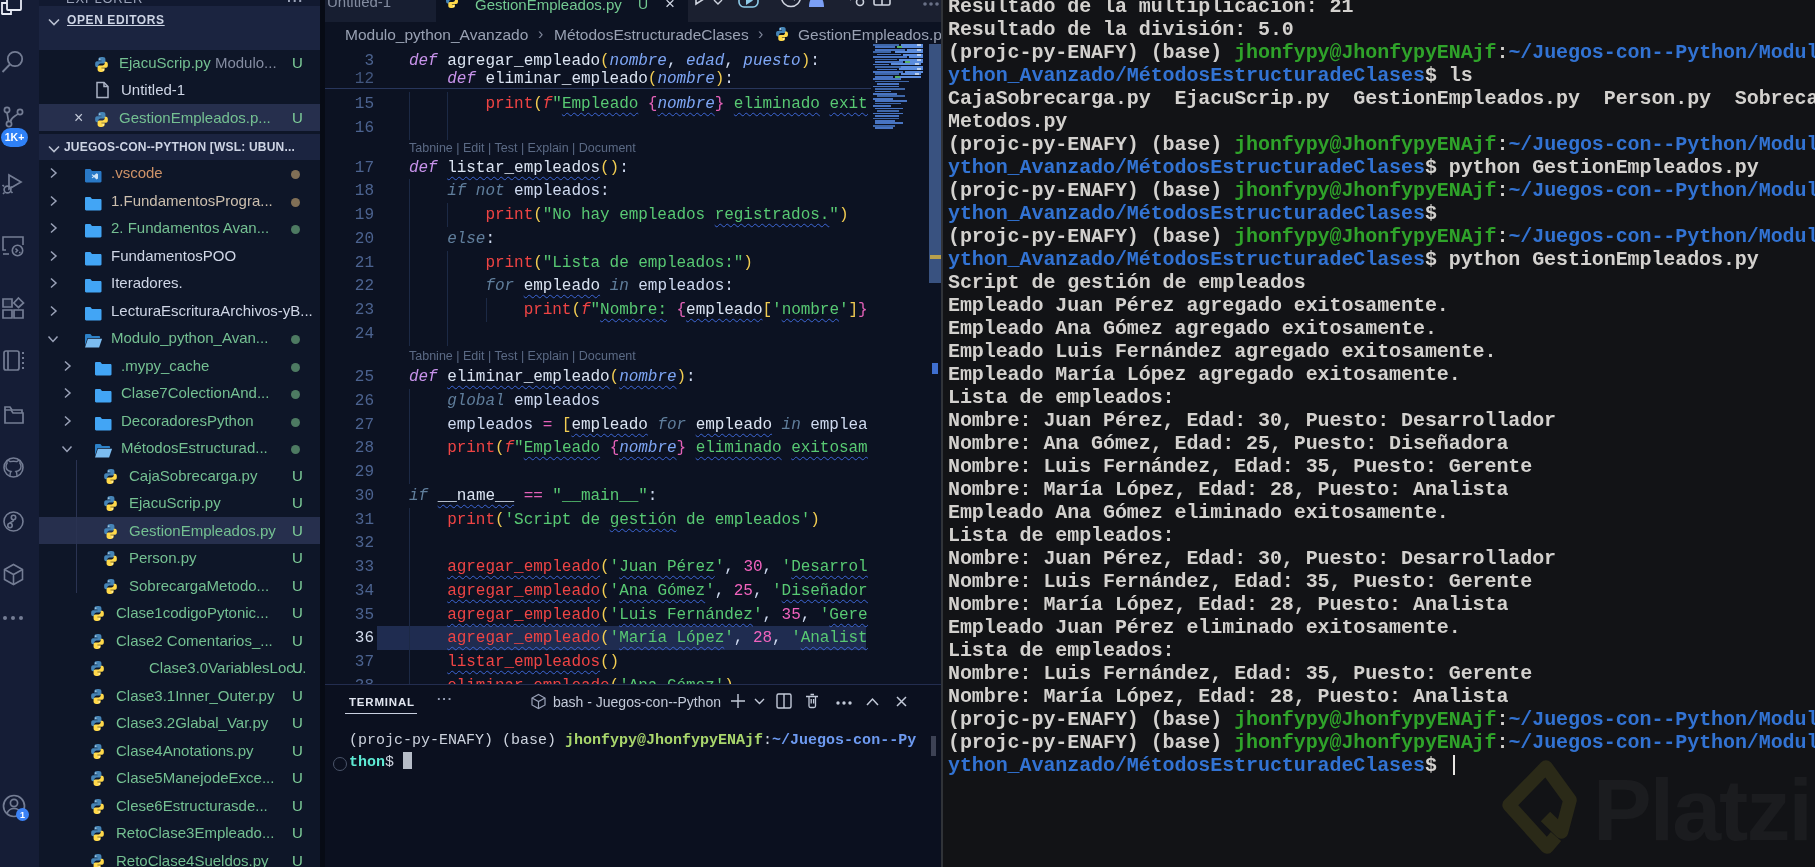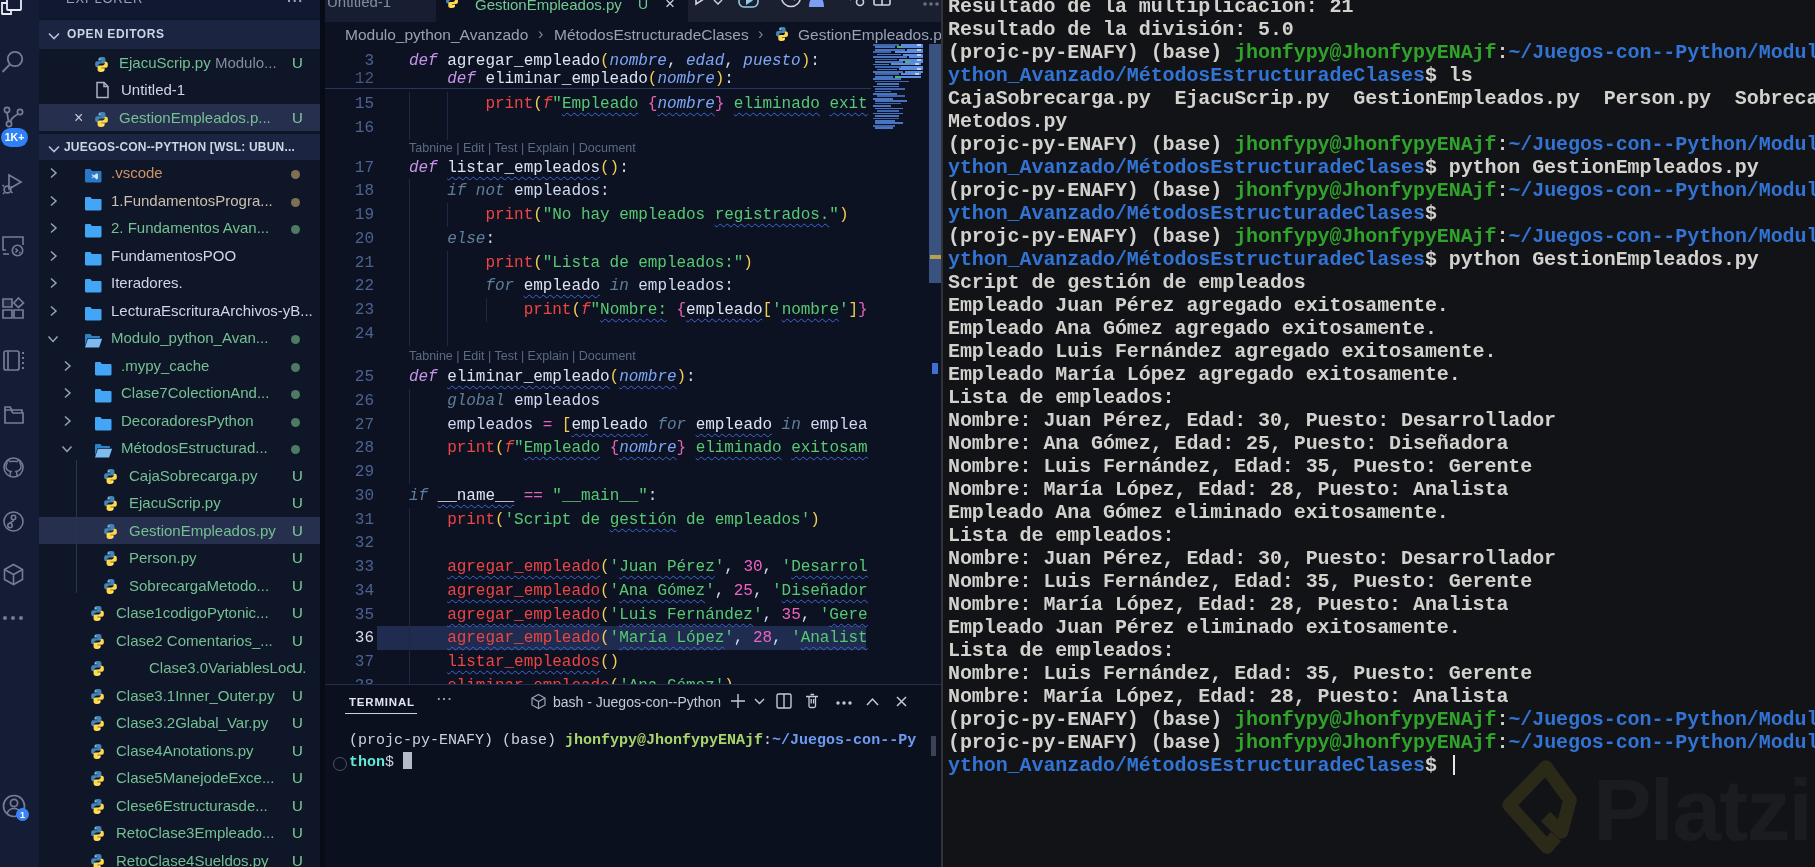--- a/index.html
+++ b/index.html
@@ -167,21 +167,21 @@
           <circle cx="21.5" cy="22.5" r="6.5" fill="#3b82f6"></circle>
           <text x="21.5" y="26" font-size="9" font-weight="bold" fill="#fff" text-anchor="middle" font-family="Liberation Sans">1</text>
         </svg>
     </div>
     <div class="abs" style="left:1px;top:128px;width:27px;height:19px;border-radius:10px;background:#2f81f7;color:#fff;font-size:10.5px;font-weight:bold;text-align:center;line-height:19px;">1K+</div>
   </div>
   <div class="abs" id="sbar">
     <div class="abs" style="left:0;top:0;width:281px;height:18px;background:#111930;"></div>
     <div class="abs" style="left:27px;top:-9px;height:16px;font-size:13px;letter-spacing:.8px;color:#9aa2b8;">EXPLORER</div>
     <div class="abs" style="left:248px;top:-7px;color:#9aa2b8;font-size:14px;letter-spacing:1px;font-weight:bold;">···</div>
-    <div class="shead" style="top:20px;height:29px;line-height:29px;">
+    <div class="shead" style="top:6px;height:44px;line-height:29px;text-decoration:underline;">
       <svg class="chev" style="left:8px;top:9px" viewBox="0 0 14 14">
           <path d="M2 4.5 L7 9.5 L12 4.5" fill="none" stroke="#b9c0d0" stroke-width="1.6"></path>
         </svg>
       <span style="margin-left:28px">OPEN EDITORS</span>
     </div>
     <div class="srow" style="top:48.5px"><span class="pyicon" style="left:54px"><svg width="17" height="17" viewBox="0 0 16 16">
             <path fill="#4584b6" d="M7.9 1C6.2 1 5 1.8 5 3v1.4h3.1v.5H3.8C2.5 4.9 2 6.1 2 7.7s.5 2.8 1.8 2.8H5V9.1C5 7.9 6 7 7.1 7h3C11 7 11.7 6.2 11.7 5.2V3c0-1.2-1-2-2.4-2z"></path>
             <circle cx="6.4" cy="2.9" r=".65" fill="#fff"></circle>
             <path fill="#ffd94a" d="M8.1 15c1.7 0 2.9-.8 2.9-2v-1.4H7.9v-.5h4.3c1.3 0 1.8-1.2 1.8-2.8s-.5-2.8-1.8-2.8H11v1.4C11 8.1 10 9 8.9 9h-3C5 9 4.3 9.8 4.3 10.8V13c0 1.2 1 2 2.4 2z"></path>
             <circle cx="9.6" cy="13.1" r=".65" fill="#fff"></circle>

